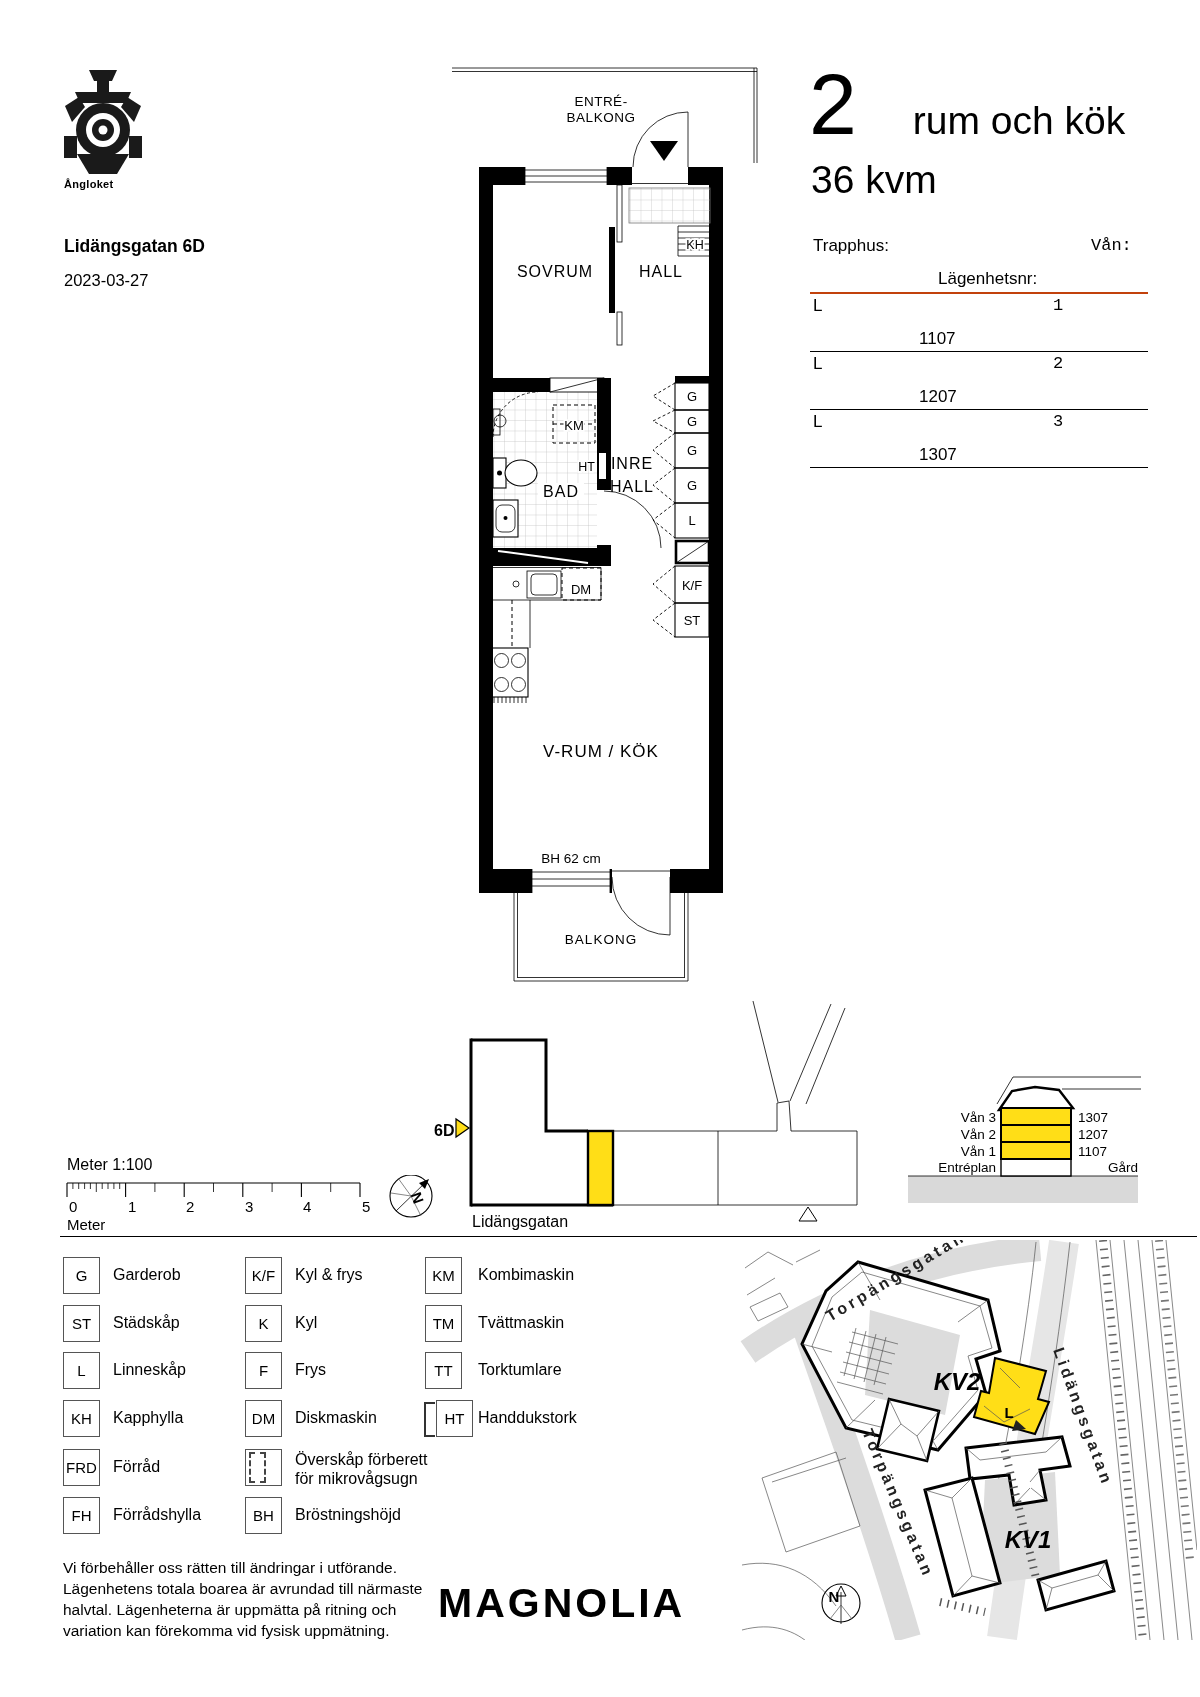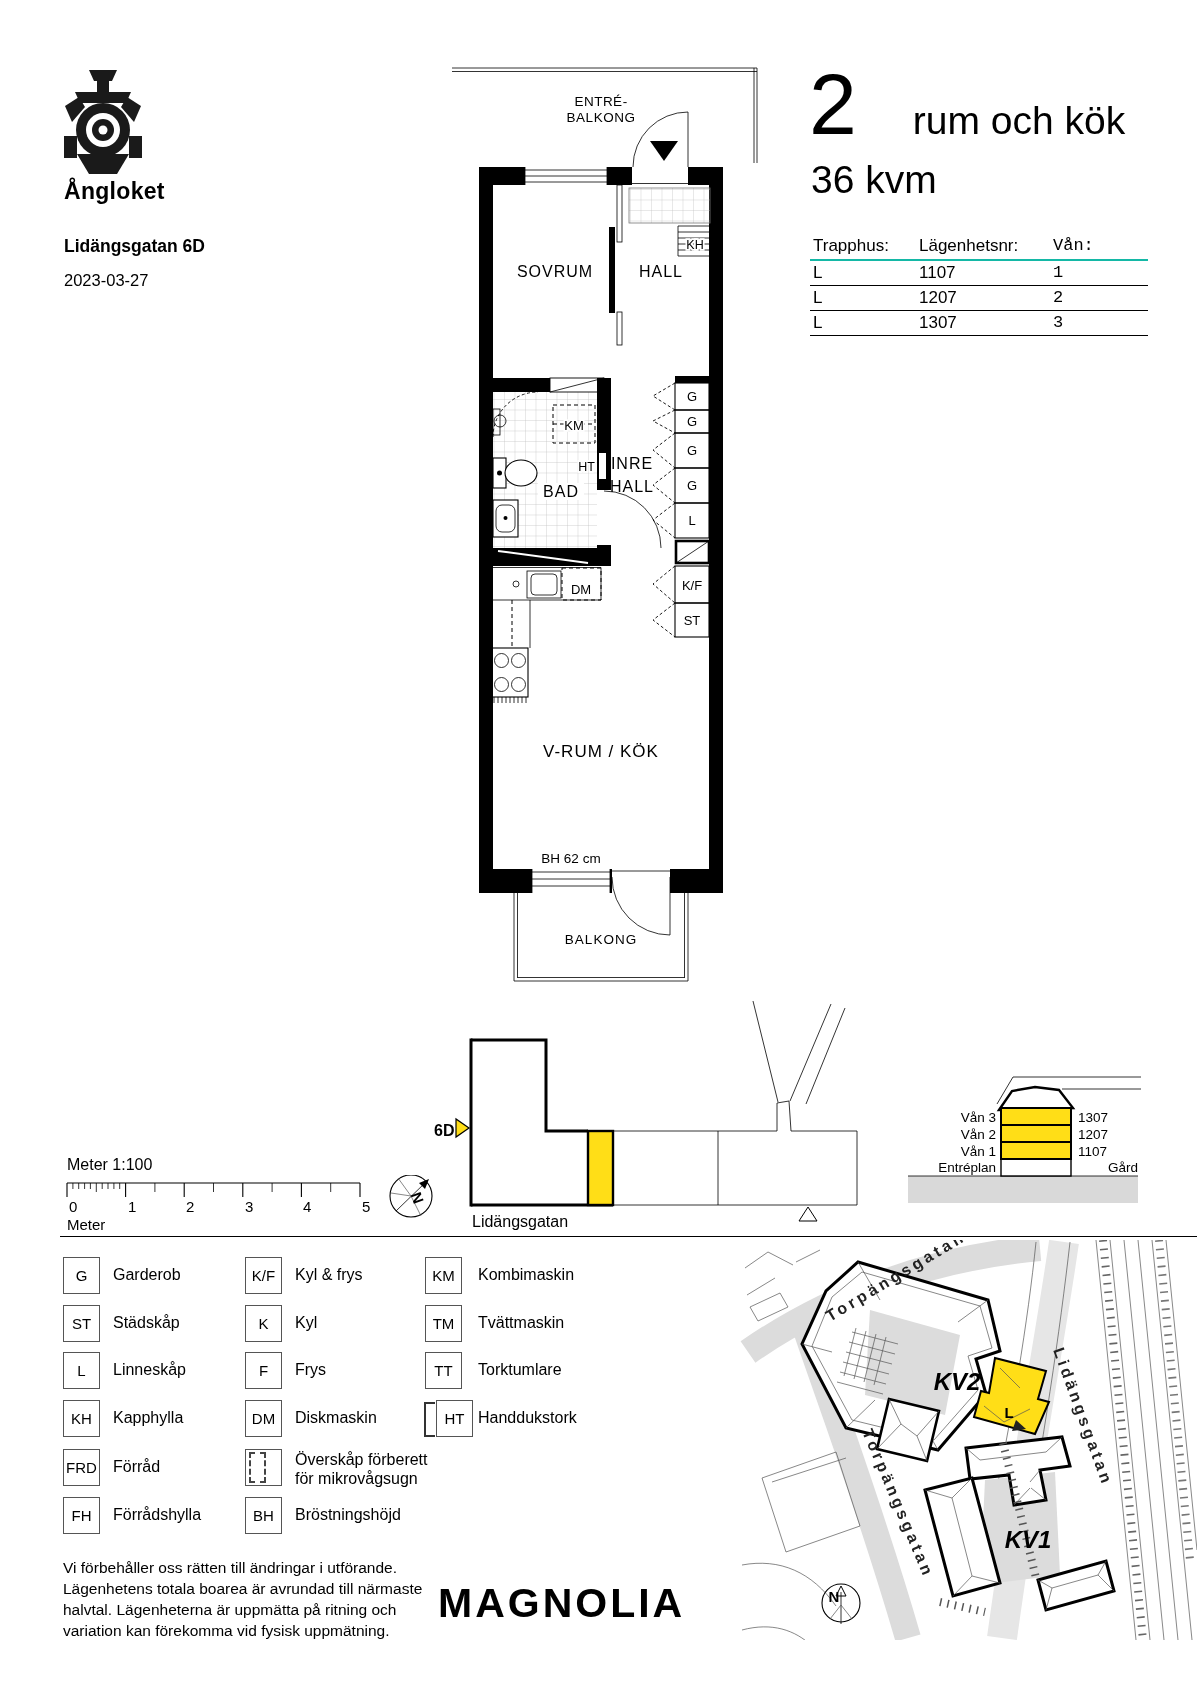--- a/index.html
+++ b/index.html
@@ -10,31 +10,31 @@
   svg text{font-family:"Liberation Sans","DejaVu Sans",sans-serif;fill:#000;}
   .t{stroke:#000;stroke-width:1.1;fill:none;}
   .t7{stroke:#000;stroke-width:.8;fill:none;}
   .t6{stroke:#555;stroke-width:.7;fill:none;}
   .b3{stroke:#000;stroke-width:3;fill:none;}
   .d{stroke:#000;stroke-width:1;fill:none;stroke-dasharray:4 3;}
   .dz{stroke:#000;stroke-width:.9;fill:none;stroke-dasharray:3 2.4;}
   .lbl{font-size:16px;letter-spacing:1px;}
   .sm{font-size:13px;}
   .halo{paint-order:stroke;stroke:#fff;stroke-width:3.5px;}
-  .logo-name{font-weight:700;font-size:23px;letter-spacing:.3px;}
+  .logo-name{font-weight:700;font-size:11px;letter-spacing:.3px;}
   .addr{font-weight:700;font-size:17.5px;}
   .date{font-size:16.5px;margin-top:14px;}
   .title-row{display:flex;align-items:baseline;gap:16px;}
   .big2{font-size:86px;line-height:.9;}
   .roomtxt{font-size:39px;margin-left:40px;}
   .kvm{font-size:39px;margin-top:8px;}
   .apt-table{font-size:17px;}
-  .apt-hrow{display:flex;border-bottom:2px solid #14b8a6;padding:0 0 3px 3px;}
+  .apt-hrow{display:flex;border-bottom:2px solid #c2410c;padding:0 0 3px 3px;gap:19px;}
   .apt-row{display:flex;border-bottom:1.2px solid #000;padding:2px 0 2px 3px;}
-  .c1{width:106px;}.c2{width:134px;}.c3{flex:1;font-family:Liberation Mono, monospace;}
+  .c1{width:106px;}.c2{width:134px;margin-top:33px;}.c3{flex:1;font-family:Liberation Mono, monospace;}
   .note{font-size:15.5px;line-height:20px;}
   .skala{font-size:16px;}
   .divider{height:1.3px;background:#000;}
   .lg-box{position:absolute;width:35px;height:35px;border:1.5px solid #555;
           display:flex;align-items:center;justify-content:center;font-size:15px;background:#fff;}
   .lg-label{position:absolute;font-size:16px;white-space:nowrap;}
   .lg-2l{line-height:19px;}
   .mikro-inner{width:13px;height:27px;margin-left:3px;border:2px dashed #444;}
   .ht-bracket{position:absolute;width:9px;height:31px;border-top:2px solid #333;
               border-left:2px solid #333;border-bottom:2px solid #333;}

